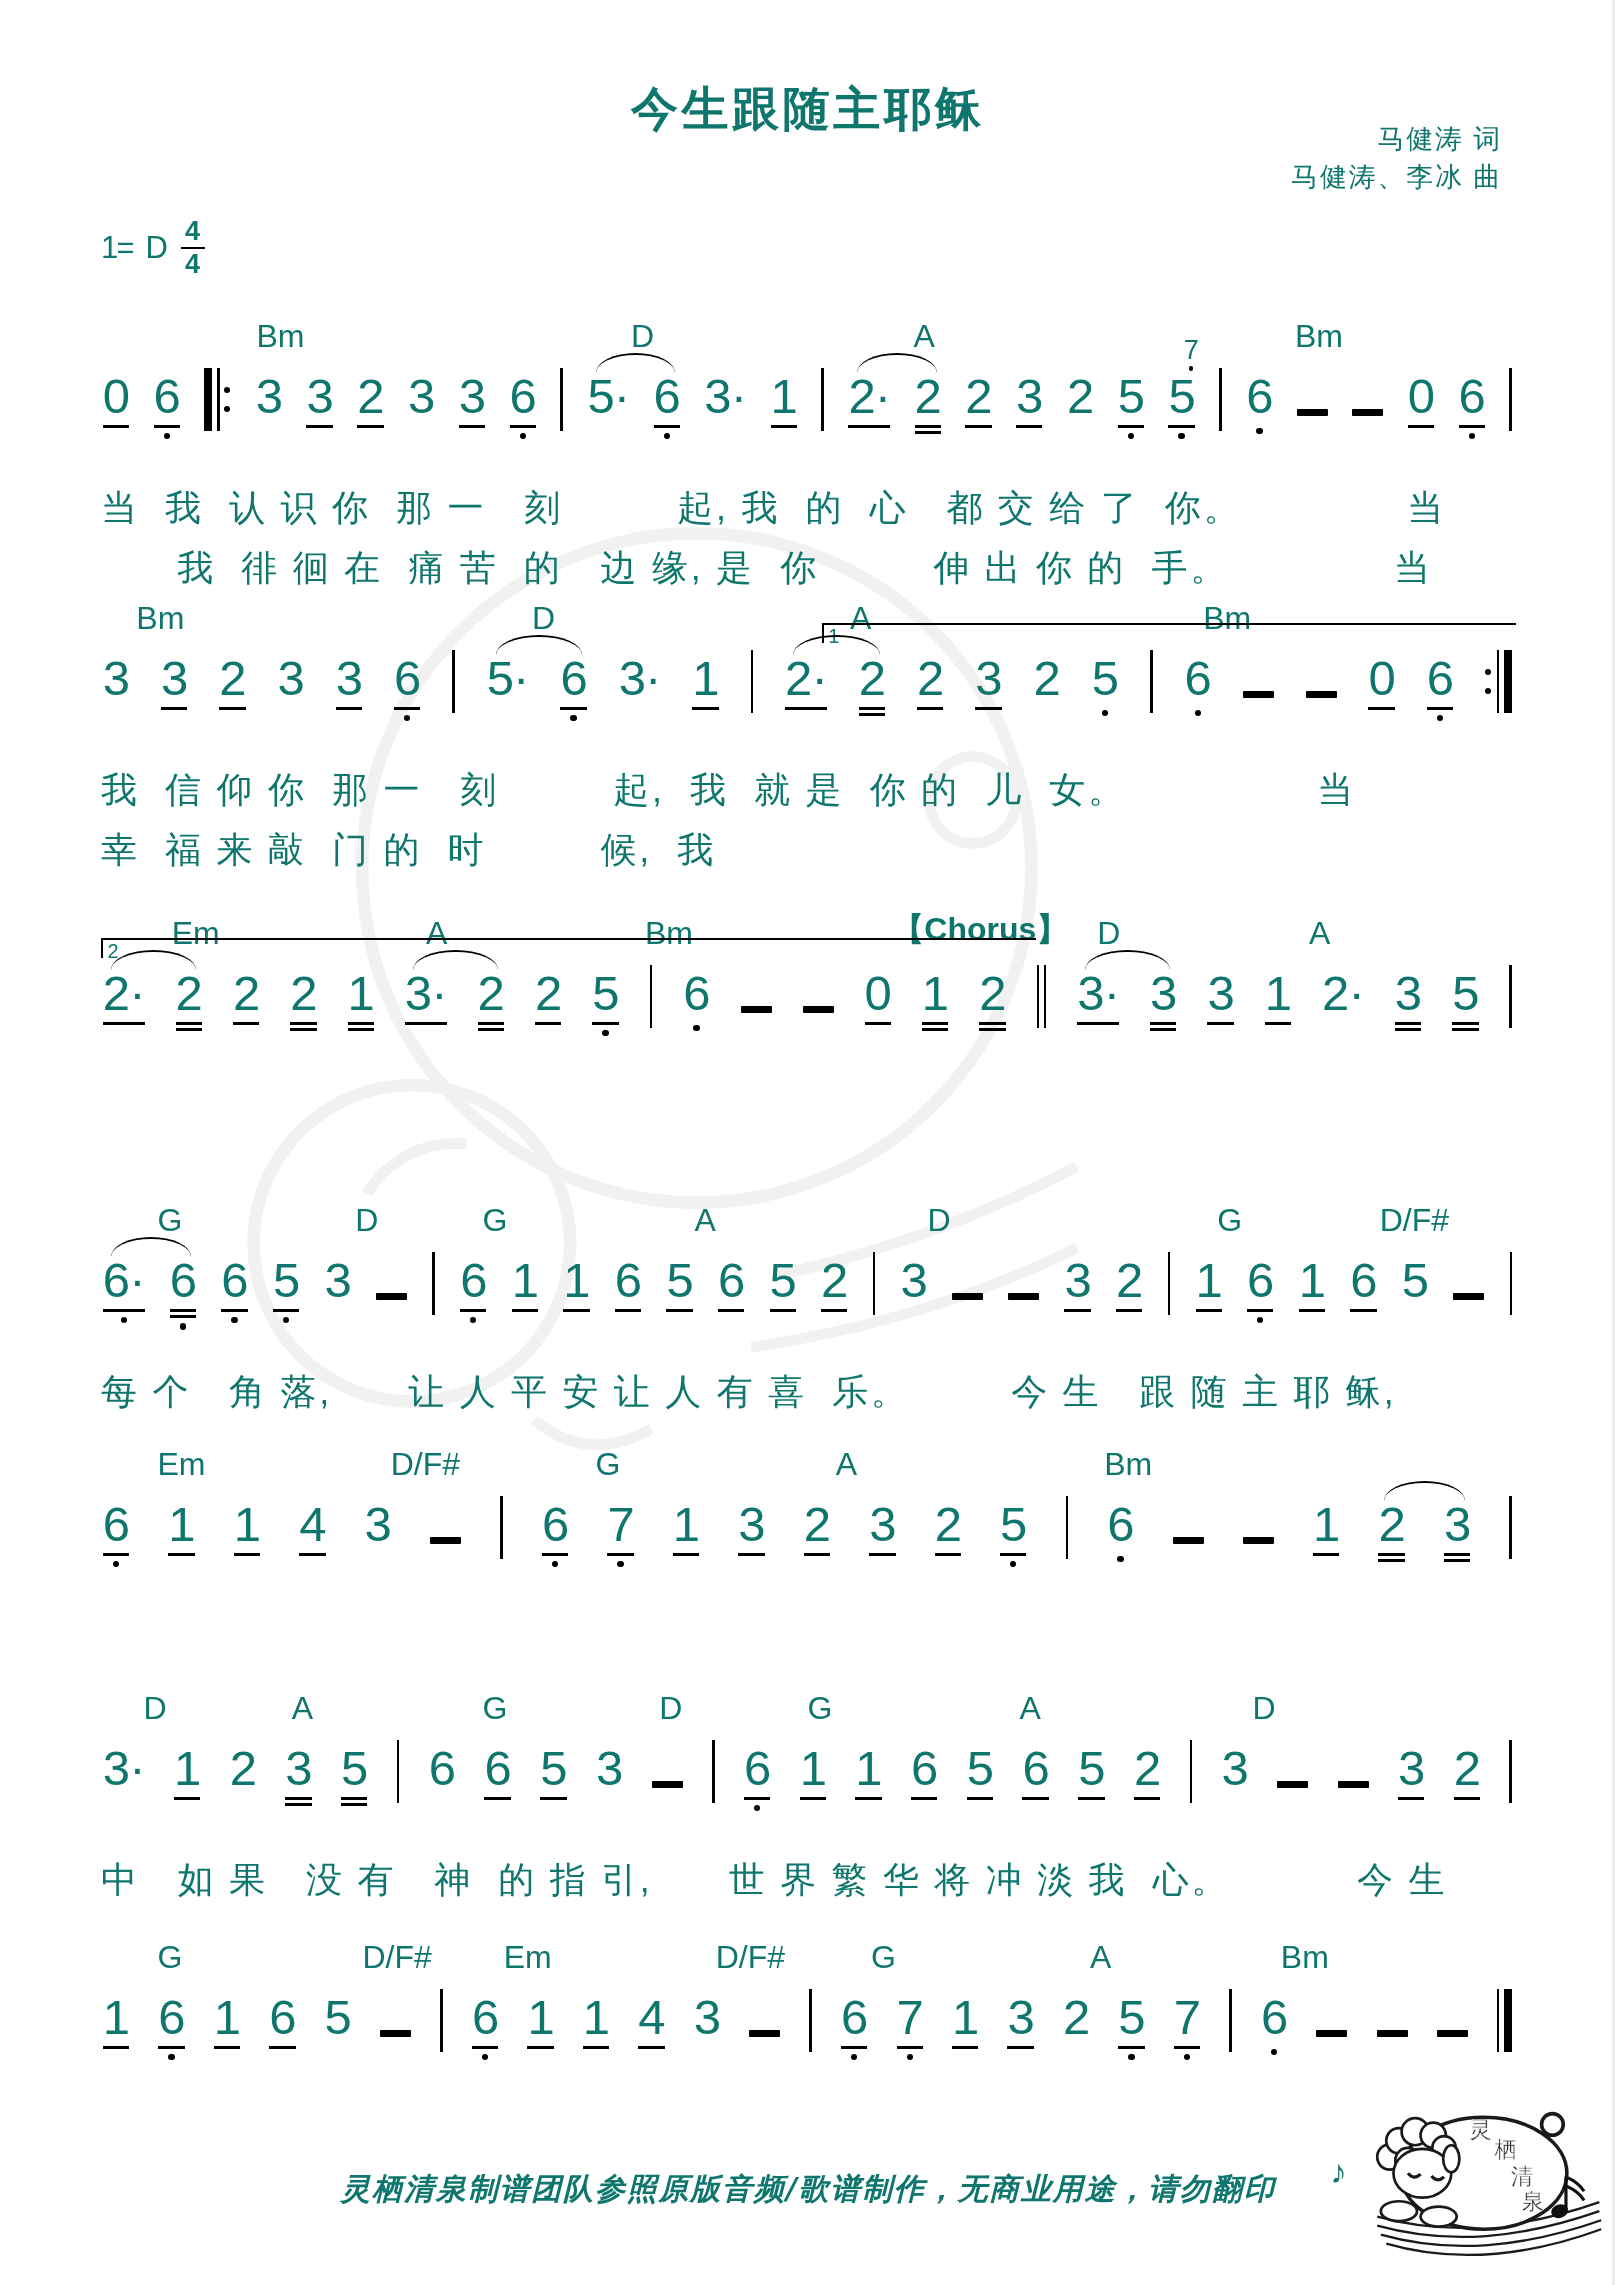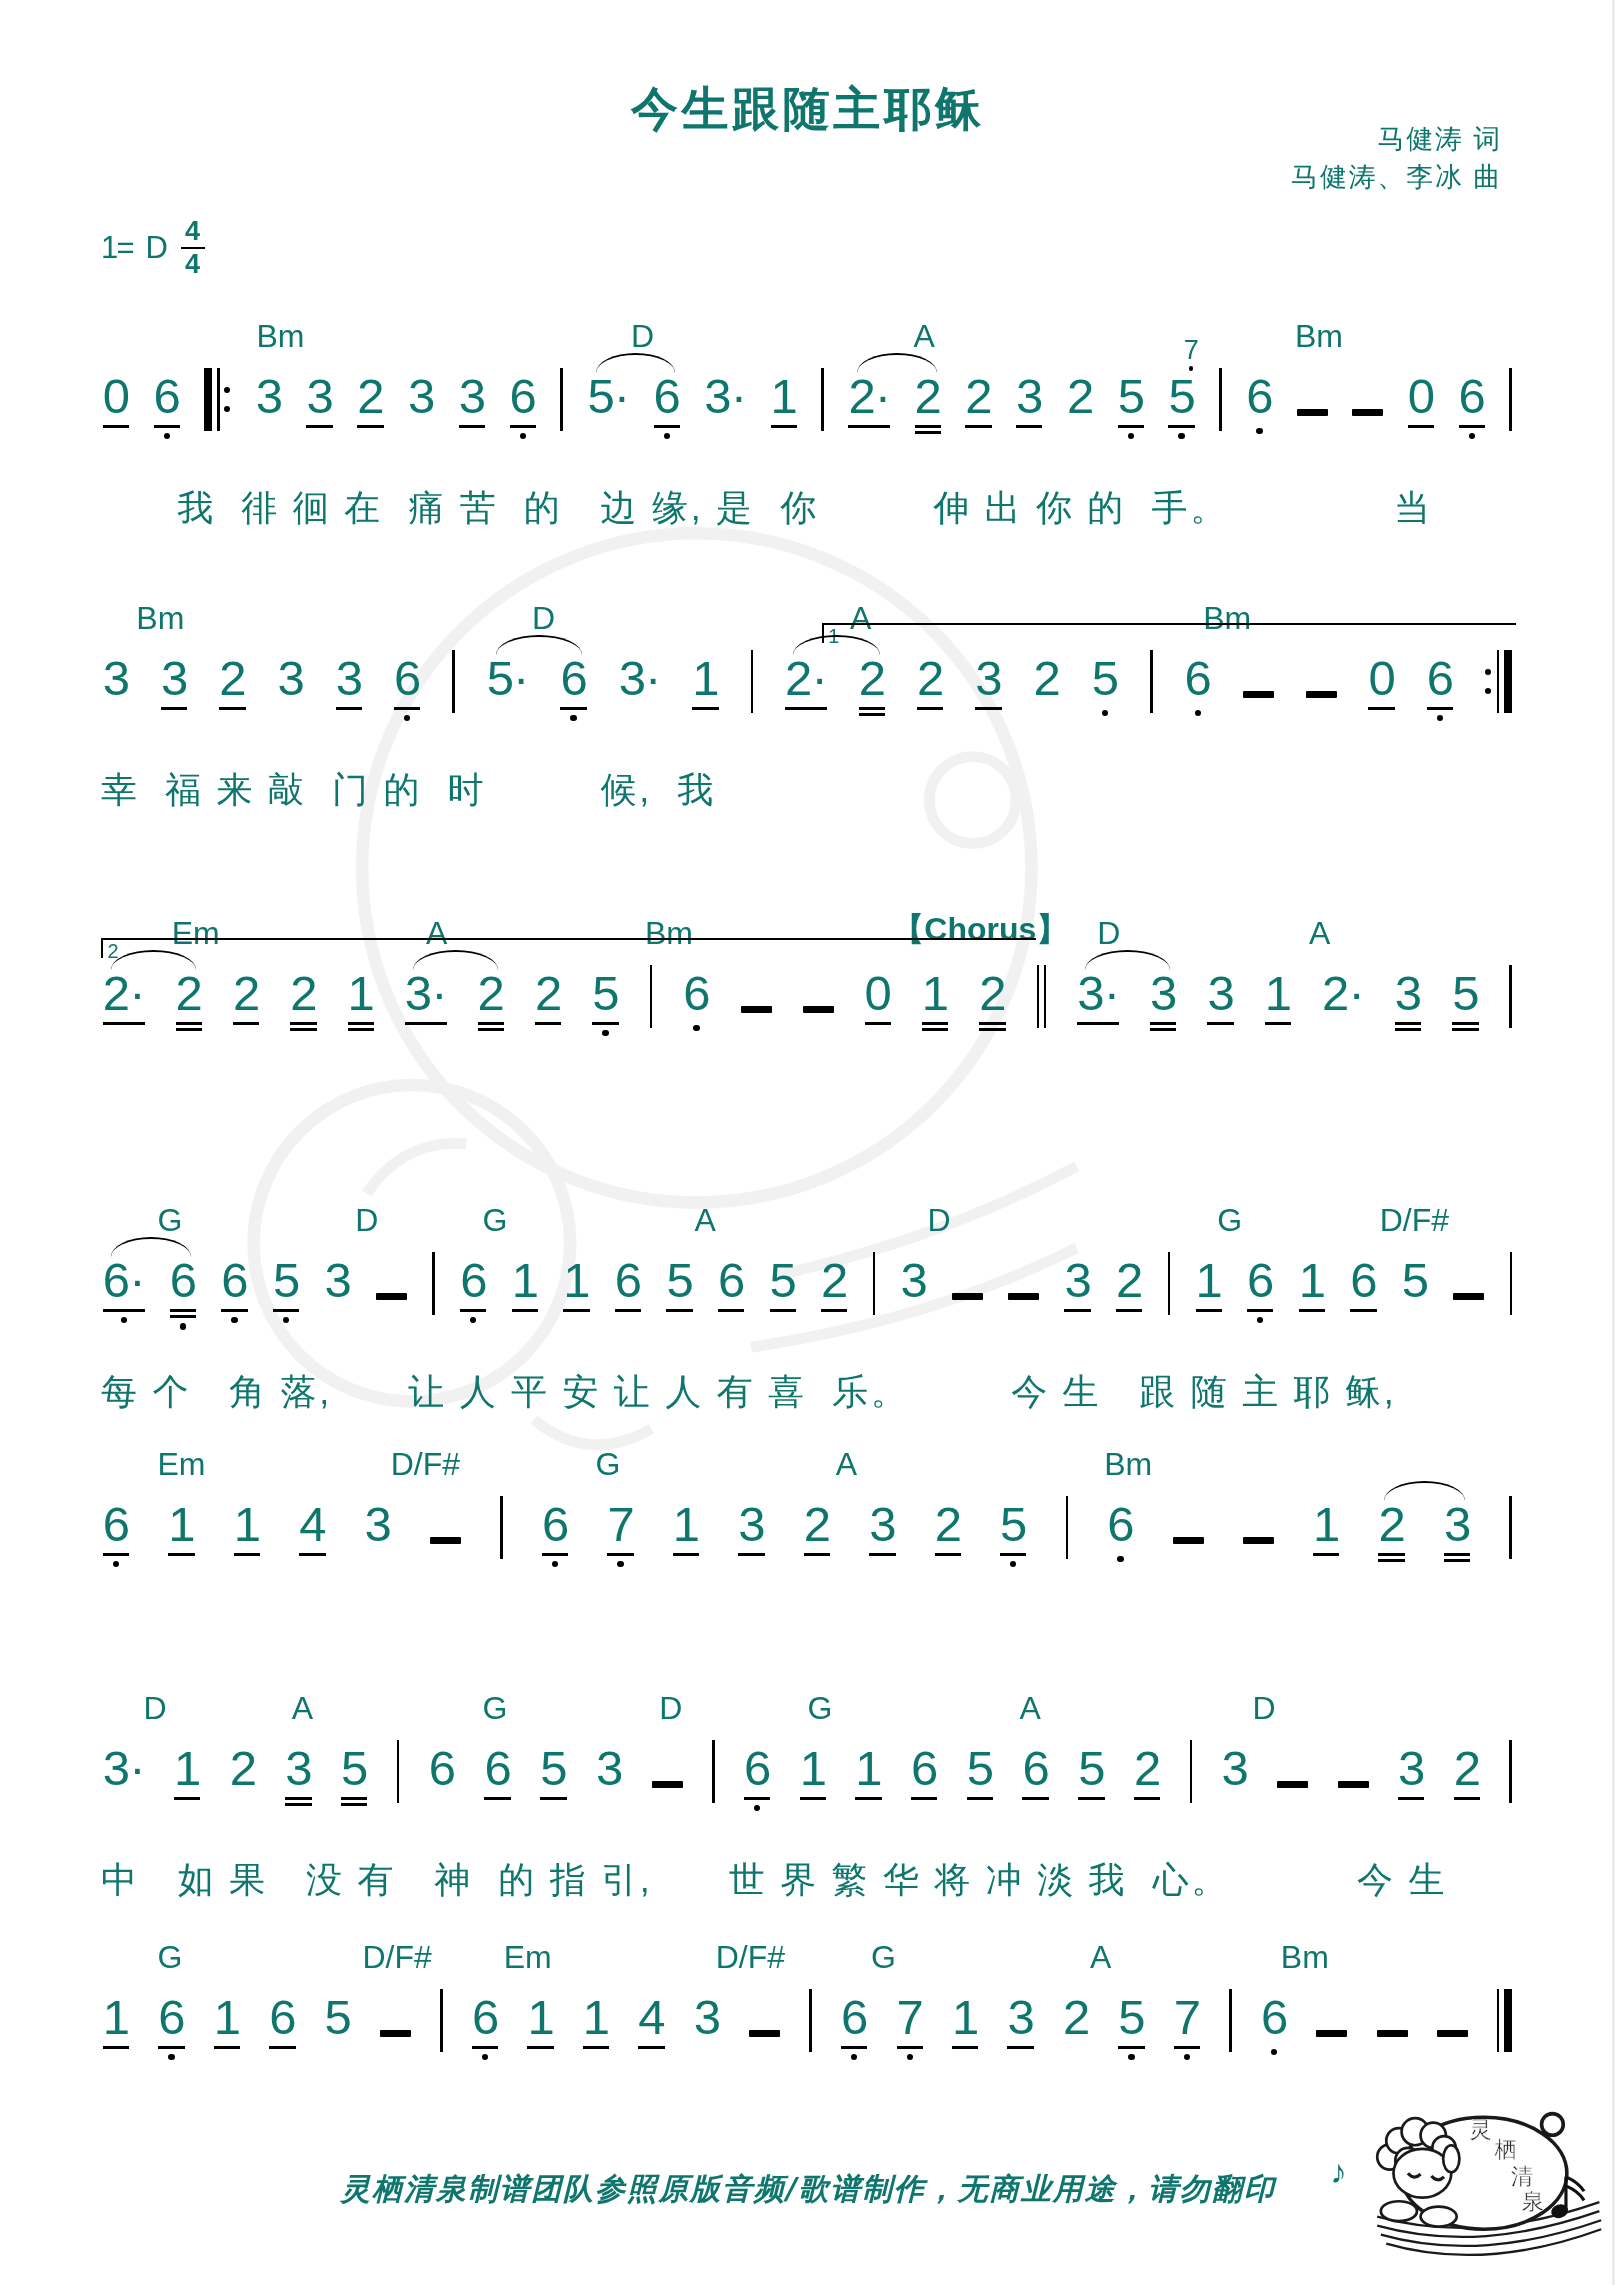--- a/index.html
+++ b/index.html
@@ -206,20 +206,21 @@
             <div class="digit">6</div>
             <div class="uline"></div>
             <div class="lodot"></div>
           </div>
           <div class="bar">
             <i class="thin"></i>
           </div>
           <div class="tie" style="left: 495px; width: 79px;"></div>
           <div class="tie" style="left: 756px; width: 80px;"></div>
         </div>
+        <div class="lyric">当  我  认 识 你  那 一   刻         起, 我  的  心   都 交 给 了  你。             当</div>
         <div class="lyric">      我  徘 徊 在  痛 苦  的   边 缘, 是  你         伸 出 你 的  手。             当</div>
       </div>
       <div class="system" style="top: 597px;">
         <div class="chords">
           <div class="chord" style="left: 2.5%;">Bm</div>
           <div class="chord" style="left: 30.5%;">D</div>
           <div class="chord" style="left: 53%;">A</div>
           <div class="chord" style="left: 78%;">Bm</div>
         </div>
         <div class="notes">
@@ -316,20 +317,21 @@
             <i class="dots">
               <i class="rdot"></i>
               <i class="rdot"></i>
             </i>
             <i class="thin"></i>
             <i class="thick"></i>
           </div>
           <div class="tie" style="left: 395px; width: 86px;"></div>
           <div class="tie" style="left: 692px; width: 87px;"></div>
         </div>
+        <div class="lyric">我  信 仰 你  那 一   刻         起,  我  就 是  你 的  儿  女。               当</div>
         <div class="lyric">幸  福 来 敲  门 的  时         候,  我</div>
       </div>
       <div class="system" style="top: 912px;">
         <div class="chords">
           <div class="chord" style="left: 5%;">Em</div>
           <div class="chord" style="left: 23%;">A</div>
           <div class="chord" style="left: 38.5%;">Bm</div>
           <div class="chord" style="left: 70.5%;">D</div>
           <div class="chord" style="left: 85.5%;">A</div>
           <div class="chord section-label" style="left: 56%;">【Chorus】</div>

